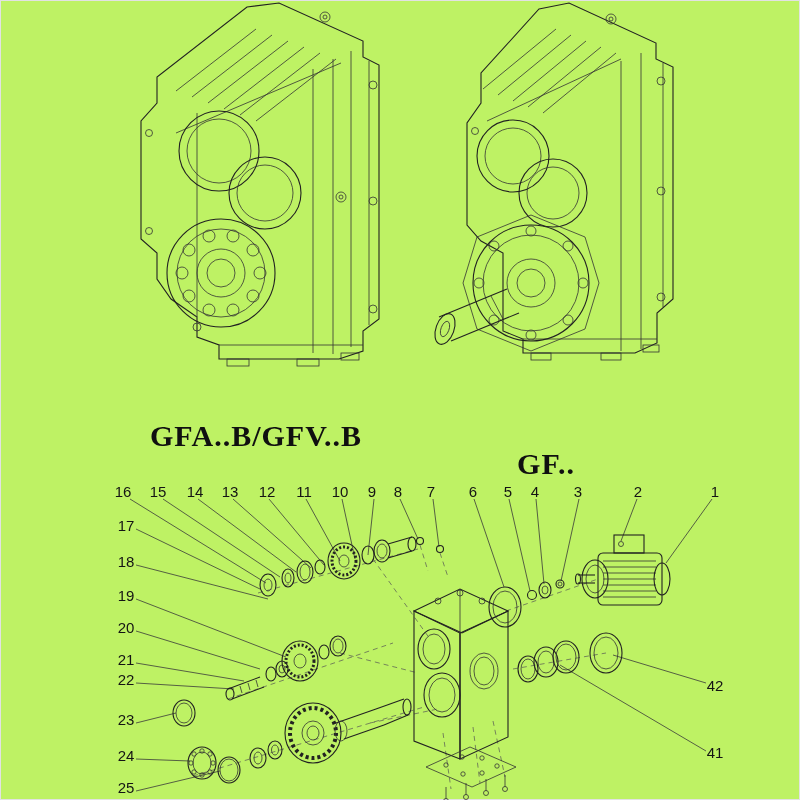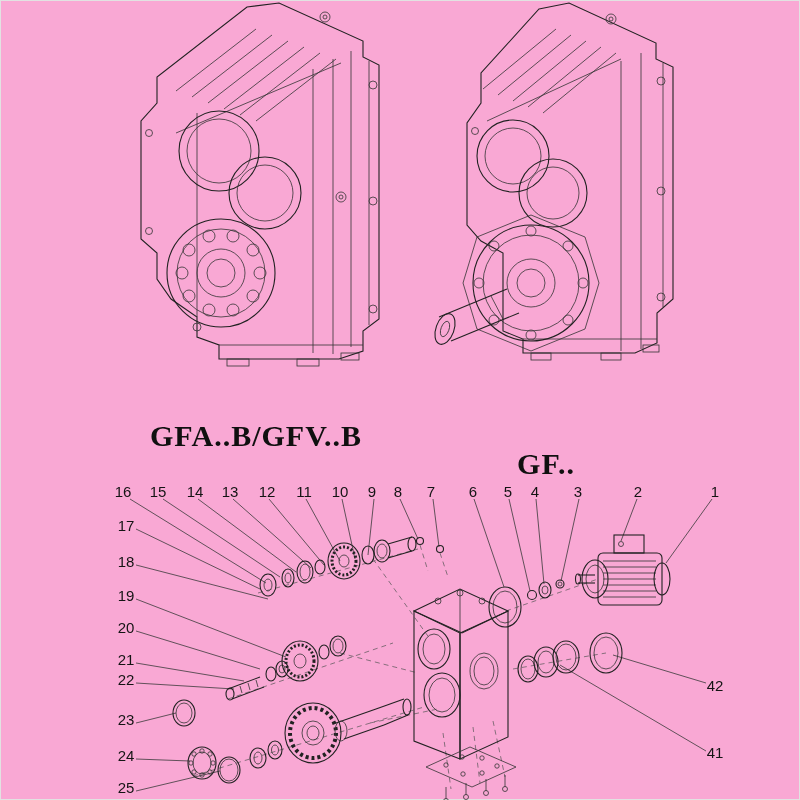--- a/index.html
+++ b/index.html
@@ -1,20 +1,20 @@
 <!DOCTYPE html>
 <html><head>
 <meta charset="utf-8">
 <style>
   html,body{margin:0;padding:0;}
   body{
     width:800px;height:800px;background:#ffffff;position:relative;overflow:hidden;
     font-family:"Liberation Sans",sans-serif;
   }
-  .page{position:absolute;inset:0;border:1px solid #e2e2e2;background:#f9a8d4;}
+  .page{position:absolute;inset:0;border:1px solid #e2e2e2;background:#bef264;}
   .drawing{position:absolute;}
   .drawing-left{left:100px;top:0;width:310px;height:395px;}
   .drawing-right{left:420px;top:0;width:290px;height:392px;}
   .model-label{
     position:absolute;font-family:"Liberation Serif",serif;font-weight:700;
     font-size:30px;color:#101010;text-align:center;letter-spacing:1px;
   }
   .label-left{left:100px;top:418px;width:310px;}
   .label-right{left:430px;top:418px;width:230px;margin-top:28px;}
   .exploded{position:absolute;left:107px;top:470px;width:640px;height:330px;}

